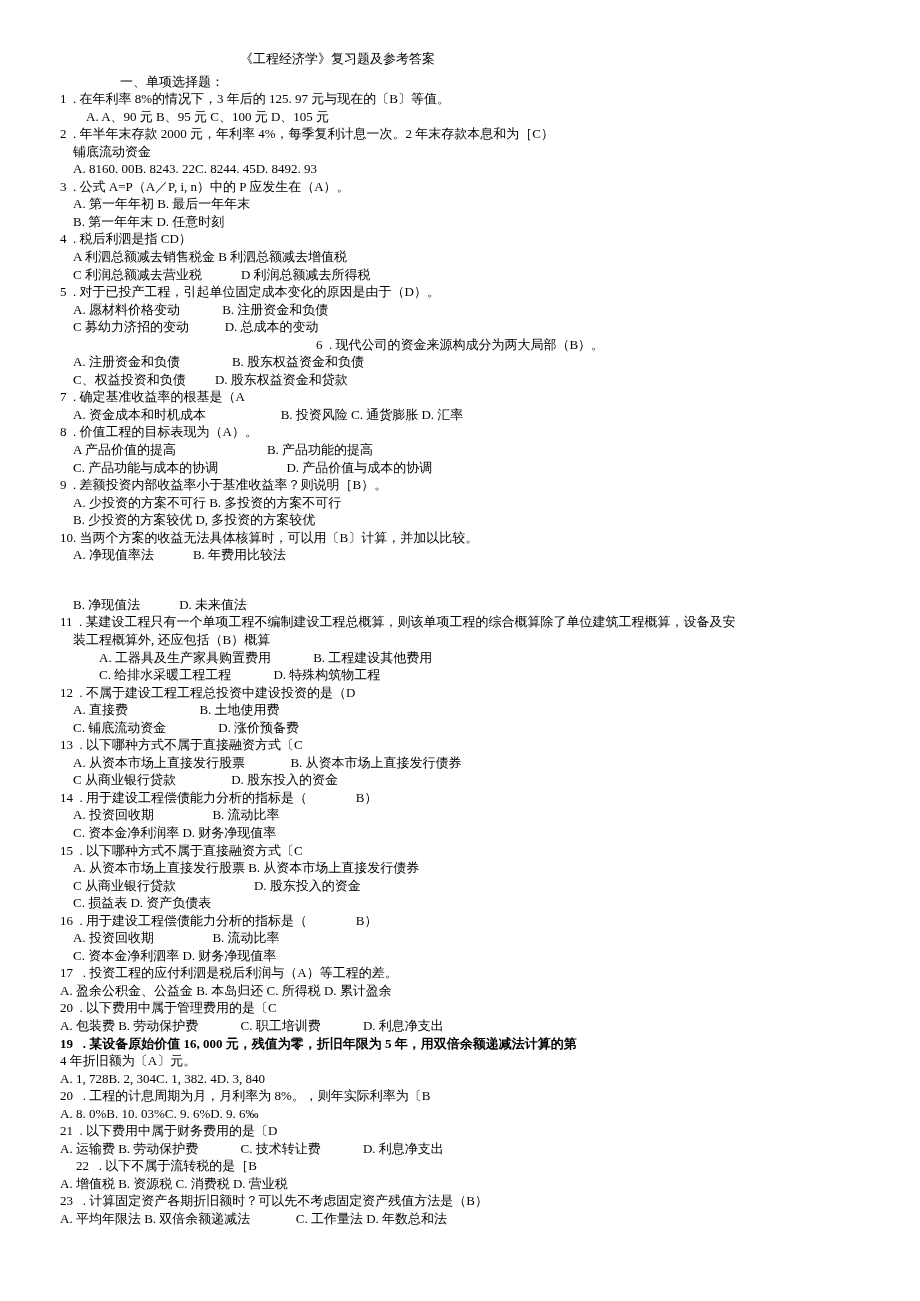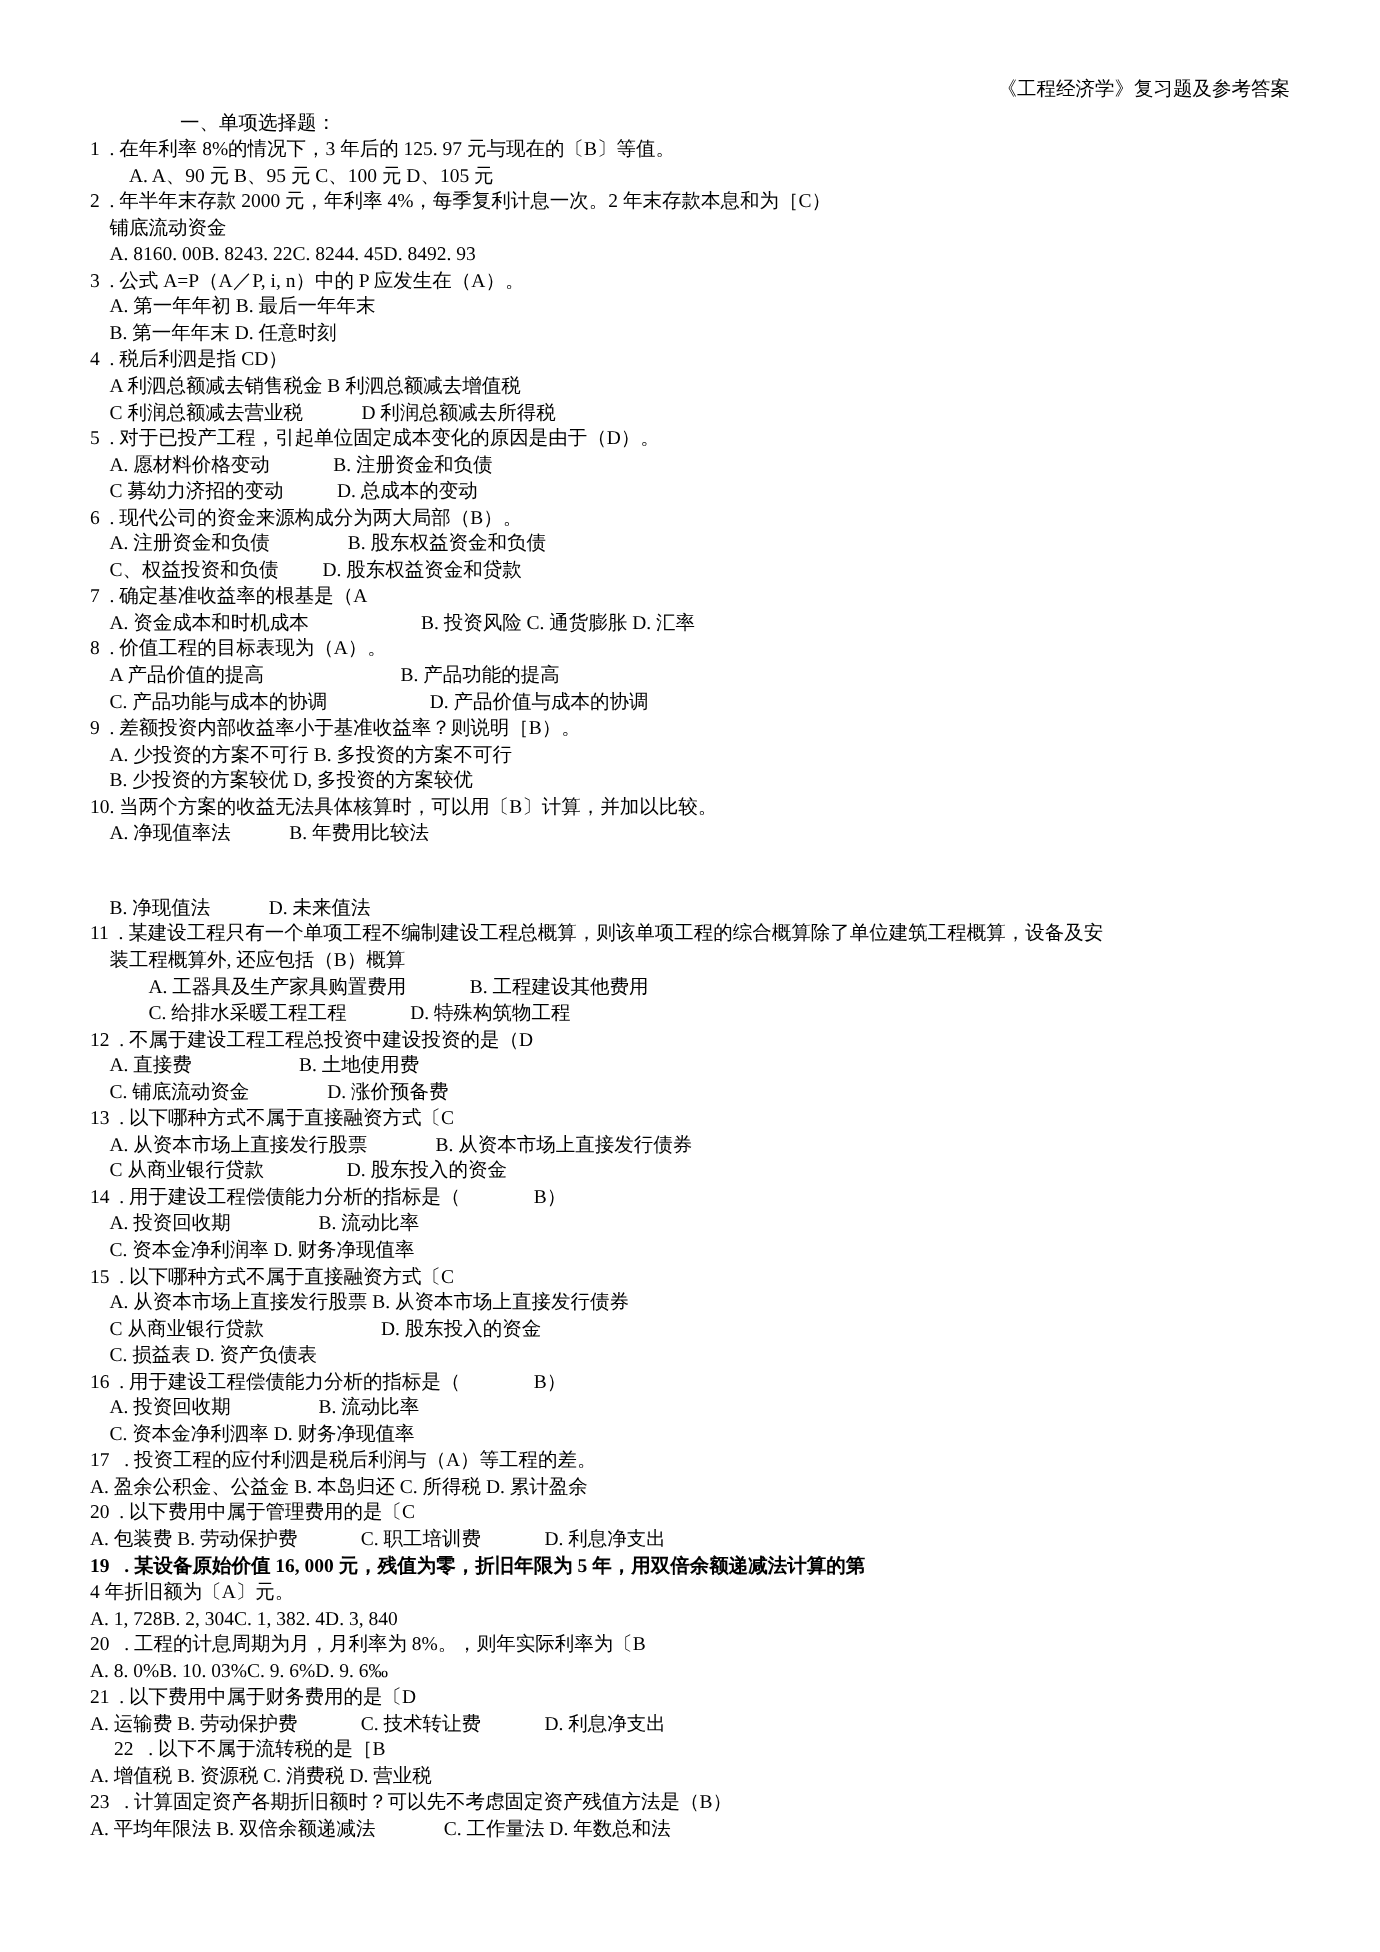--- a/index.html
+++ b/index.html
@@ -6,21 +6,21 @@
       font-family: "SimSun", "宋体", serif;
       font-size: 13px;
       line-height: 1.35;
       margin: 0;
       padding: 50px 60px;
       color: #000;
       width: 920px;
       box-sizing: border-box;
     }
     .title {
-      text-align: right;
+      text-align: left;
       margin-bottom: 5px;
       margin-left: 180px;
     }
     .section-heading {
       margin-left: 60px;
     }
   </style>
 </head>
 <body>
 
@@ -34,21 +34,21 @@
     <div style="white-space: pre-wrap;">    A. 8160. 00B. 8243. 22C. 8244. 45D. 8492. 93</div>
     <div style="white-space: pre-wrap;">3  . 公式 A=P（A／P, i, n）中的 P 应发生在（A）。</div>
     <div style="white-space: pre-wrap;">    A. 第一年年初 B. 最后一年年末</div>
     <div style="white-space: pre-wrap;">    B. 第一年年末 D. 任意时刻</div>
     <div style="white-space: pre-wrap;">4  . 税后利泗是指 CD）</div>
     <div style="white-space: pre-wrap;">    A 利泗总额减去销售税金 B 利泗总额减去增值税</div>
     <div style="white-space: pre-wrap;">    C 利润总额减去营业税            D 利润总额减去所得税</div>
     <div style="white-space: pre-wrap;">5  . 对于已投产工程，引起单位固定成本变化的原因是由于（D）。</div>
     <div style="white-space: pre-wrap;">    A. 愿材料价格变动             B. 注册资金和负债</div>
     <div style="white-space: pre-wrap;">    C 募幼力济招的变动           D. 总成本的变动</div>
-    <div style="white-space: pre-wrap;">6  . 现代公司的资金来源构成分为两大局部（B）。</div>
+    <div style="white-space: pre-wrap; text-align: center;">6  . 现代公司的资金来源构成分为两大局部（B）。</div>
     <div style="white-space: pre-wrap;">    A. 注册资金和负债                B. 股东权益资金和负债</div>
     <div style="white-space: pre-wrap;">    C、权益投资和负债         D. 股东权益资金和贷款</div>
     <div style="white-space: pre-wrap;">7  . 确定基准收益率的根基是（A</div>
     <div style="white-space: pre-wrap;">    A. 资金成本和时机成本                       B. 投资风险 C. 通货膨胀 D. 汇率</div>
     <div style="white-space: pre-wrap;">8  . 价值工程的目标表现为（A）。</div>
     <div style="white-space: pre-wrap;">    A 产品价值的提高                            B. 产品功能的提高</div>
     <div style="white-space: pre-wrap;">    C. 产品功能与成本的协调                     D. 产品价值与成本的协调</div>
     <div style="white-space: pre-wrap;">9  . 差额投资内部收益率小于基准收益率？则说明［B）。</div>
     <div style="white-space: pre-wrap;">    A. 少投资的方案不可行 B. 多投资的方案不可行</div>
     <div style="white-space: pre-wrap;">    B. 少投资的方案较优 D, 多投资的方案较优</div>

